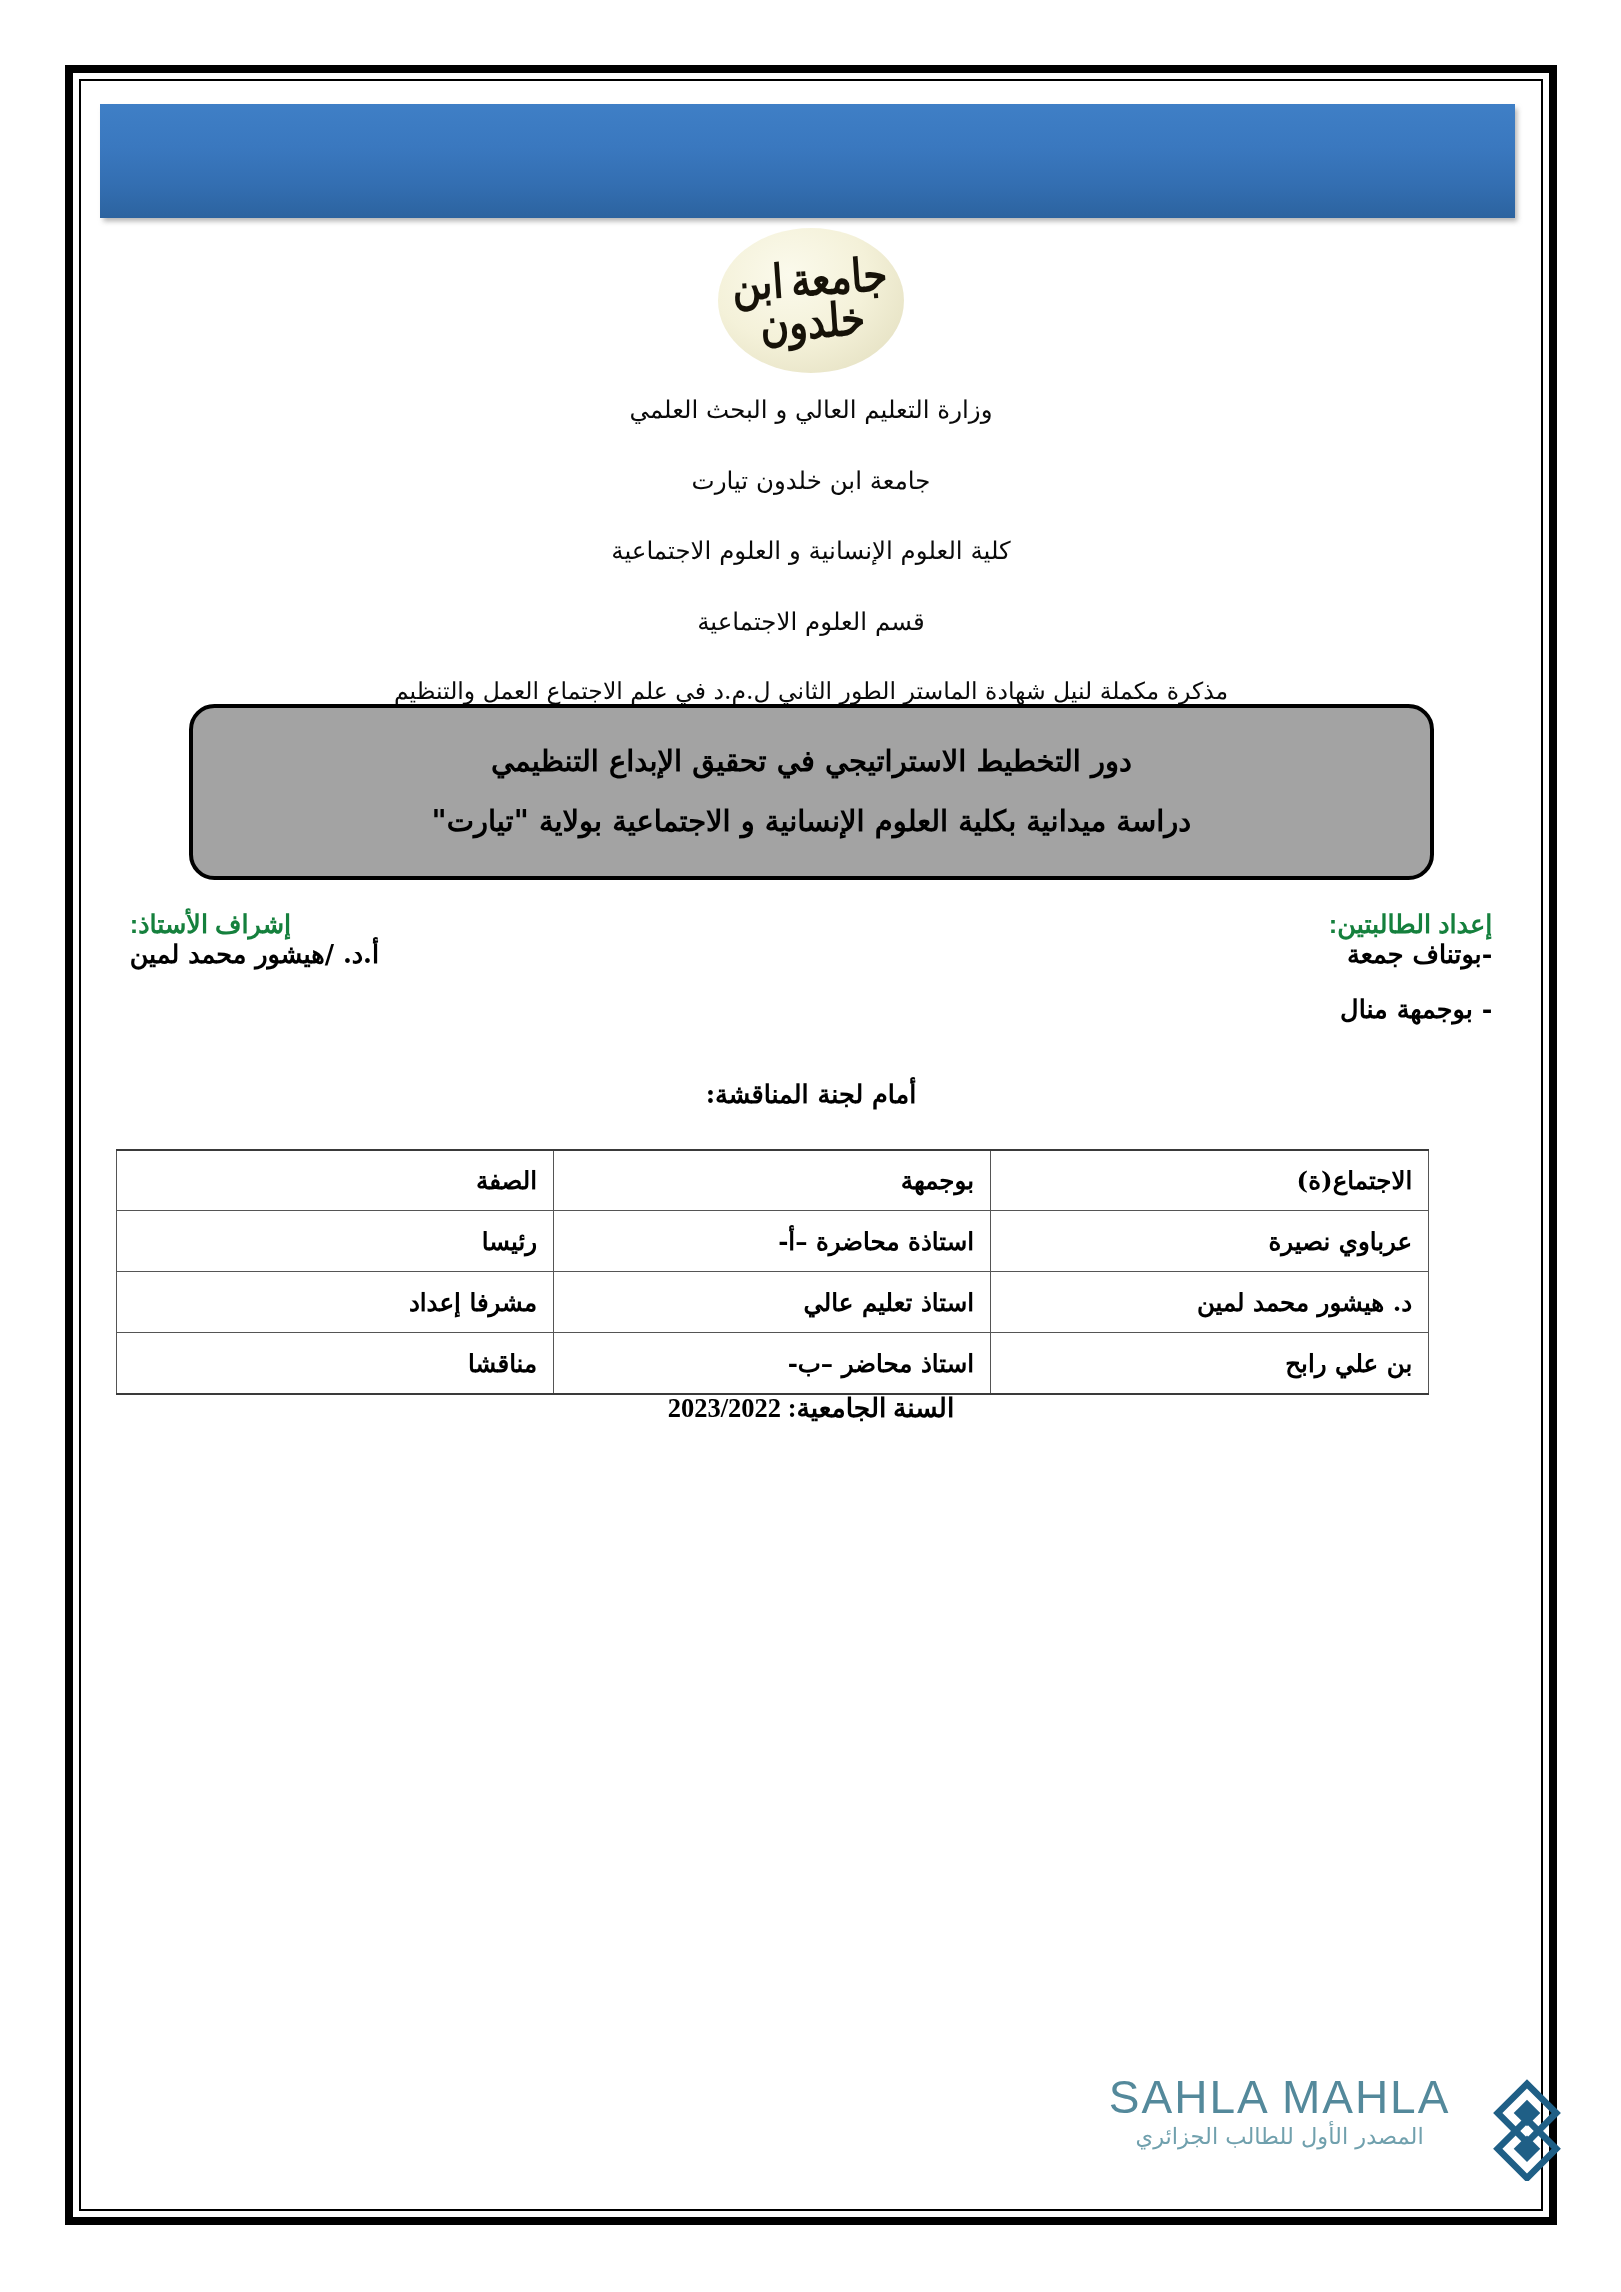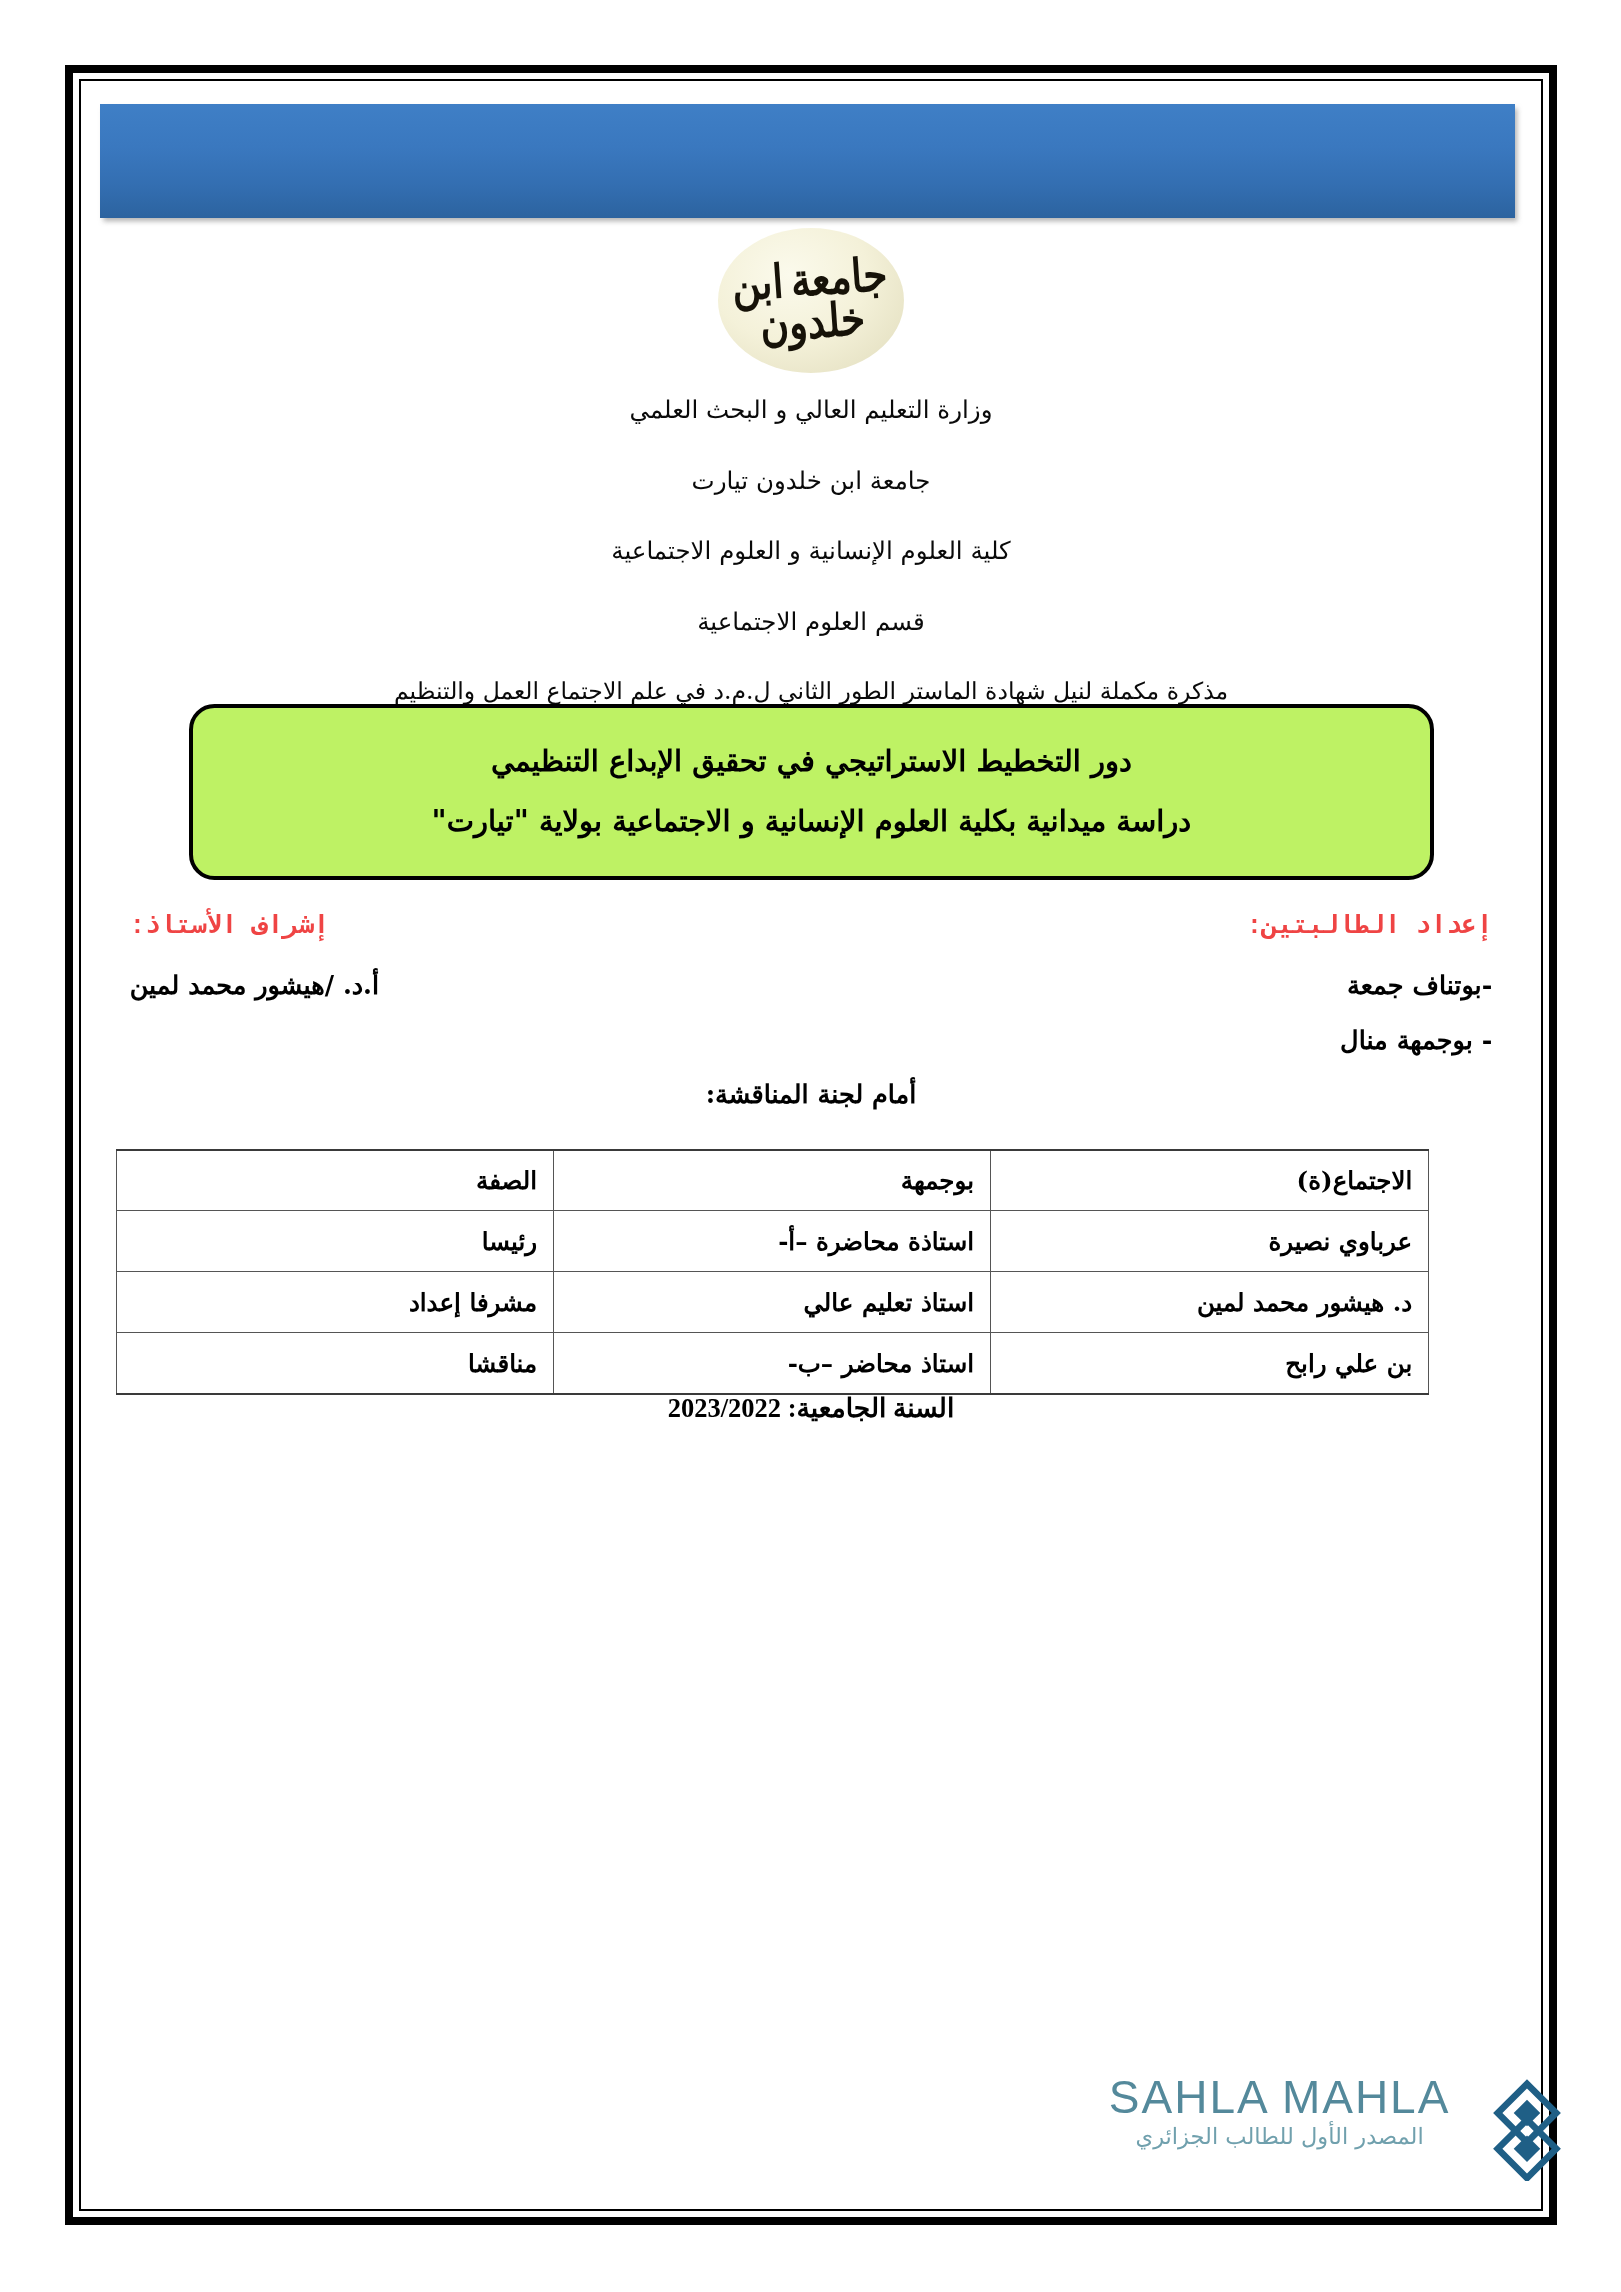--- a/index.html
+++ b/index.html
@@ -135,21 +135,21 @@
     top: 623px;
     width: 1245px;
     height: 176px;
     border: 4.9px solid #000000;
     border-radius: 25.5px;
     box-sizing: border-box;
     display: flex;
     flex-direction: column;
     align-items: center;
     justify-content: center;
-    background: #bef264;
+    background: #a3a3a3;
   }
   .title-line {
     font-family: "DejaVu Serif", "Liberation Serif", serif;
     font-weight: bold;
     font-size: 29px;
     color: #000000;
     direction: rtl;
     text-align: center;
     line-height: 1.3;
     padding: 0 21.6px;
@@ -174,25 +174,24 @@
   }
   #supervisor-col {
     position: absolute;
     left: 9.8px;
     top: 0;
     width: 46%;
     text-align: left;
     direction: rtl;
   }
   .people-head {
-    font-family: Liberation Mono, monospace;
+    font-family: Liberation Sans, sans-serif;
     font-weight: bold;
     font-size: 25.5px;
-    color: #ef4444;
-    margin-bottom: 29px;
+    color: #15803d;
     white-space: nowrap;
   }
   .people-name {
     font-family: "DejaVu Serif", "Liberation Serif", serif;
     font-weight: bold;
     font-size: 25.5px;
     color: #000;
     margin-bottom: 25.5px;
     white-space: nowrap;
   }

